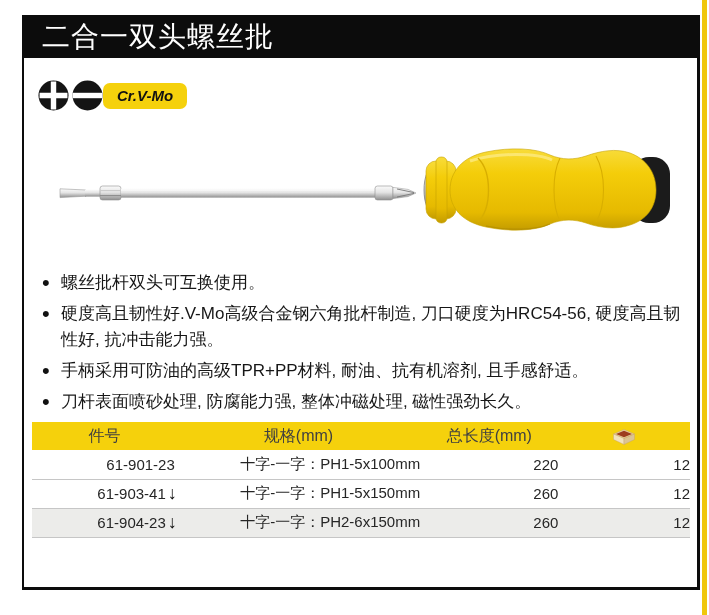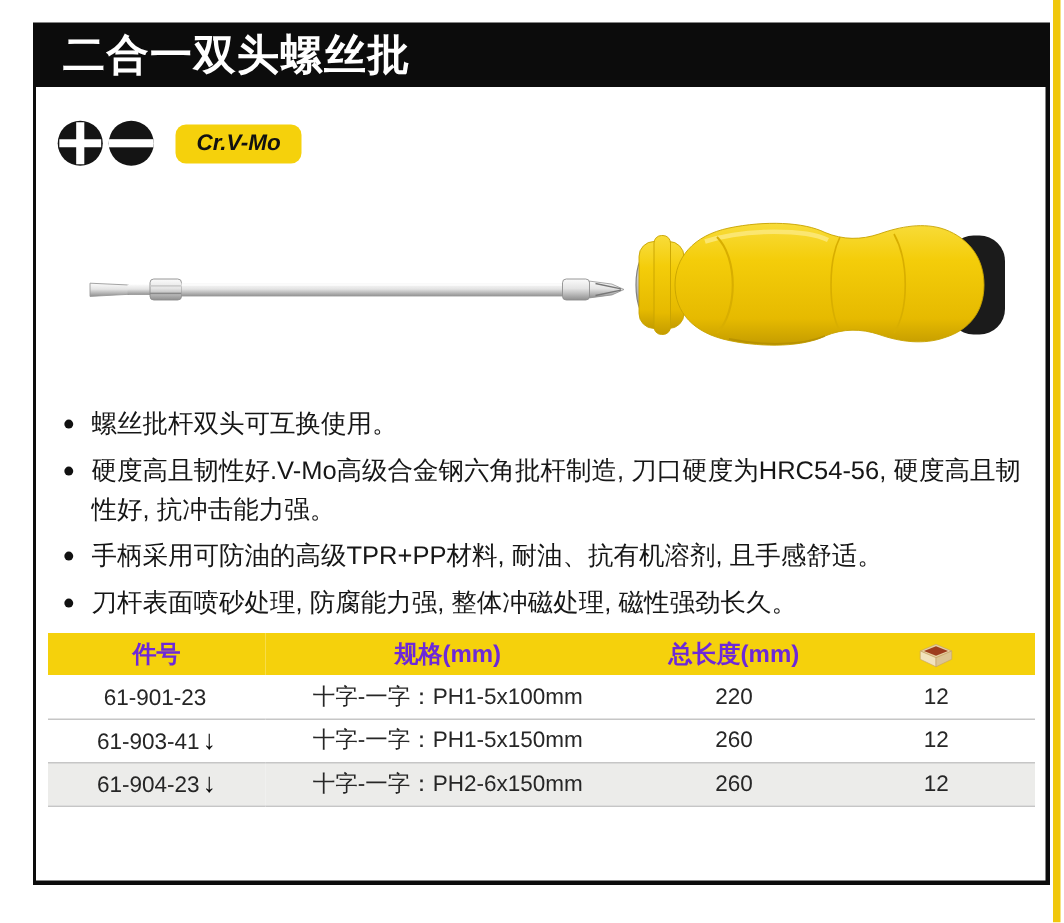--- a/index.html
+++ b/index.html
@@ -17,41 +17,41 @@
     background: #f0c70b;
   }
 
   
   .title-bar {
     position: absolute; left: 22px; top: 15px; width: 678px; height: 43px;
     background: #0c0c0c; color: #ffffff;
     display: flex; align-items: center; padding-left: 20px;
   }
   .title-bar h1 {
-    font-size: 28px; font-weight: 700; letter-spacing: 1px; text-align: center;
+    font-size: 28px; font-weight: 400; letter-spacing: 1px; text-align: center;
   }
 
   
   .content-box {
     position: absolute; left: 22px; top: 58px; width: 678px; height: 532px;
     background: #ffffff;
     border-left: 2px solid #0c0c0c;
     border-right: 3px solid #0c0c0c;
     border-bottom: 3px solid #0c0c0c;
   }
 
   
   .symbols-row {
     position: absolute; left: 14px; top: 22px;
     display: flex; align-items: center;
   }
   .sym-circle { width: 31px; height: 31px; display: block; }
   .sym-circle + .sym-circle { margin-left: 3px; }
   .material-badge {
-    margin-left: 14px;
+    margin-left: 0;
     background: #f5d10c; color: #111111;
     font-weight: 700; font-style: italic; font-size: 15px;
     height: 26px; line-height: 26px; padding: 0 14px;
     border-radius: 7px; display: inline-block;
   }
 
   
   .product-image { position: absolute; left: 16px; top: 72px; width: 650px; height: 180px; }
 
   
@@ -73,25 +73,25 @@
   .spec-table {
     position: absolute; left: 8px; top: 364px; width: 658px;
     border-collapse: collapse; table-layout: fixed;
   }
   .spec-table col.c1 { width: 22%; }
   .spec-table col.c2 { width: 37%; }
   .spec-table col.c3 { width: 21%; }
   .spec-table col.c4 { width: 20%; }
   .spec-table th {
     background: #f5d10c; height: 28px;
-    font-size: 16px; font-weight: 700; color: #6d28d9;
+    font-size: 16px; font-weight: 400; color: #404040;
     text-align: center; vertical-align: middle;
   }
   .spec-table td {
-    height: 29px; text-align: center; vertical-align: middle;
+    height: 29px; text-align: right; vertical-align: middle;
     font-size: 15px; color: #262626;
     border-bottom: 1.5px solid #c6c6c6;
   }
   .spec-table tbody tr.alt { background: #ececea; }
   .box-icon-wrap { display: inline-block; width: 24px; height: 19px; vertical-align: middle; }
   .dn-arrow { font-weight: 700; font-size: 18px; margin-left: 2px; color: #0a0a0a; }
 </style>
 </head>
 <body>
 

